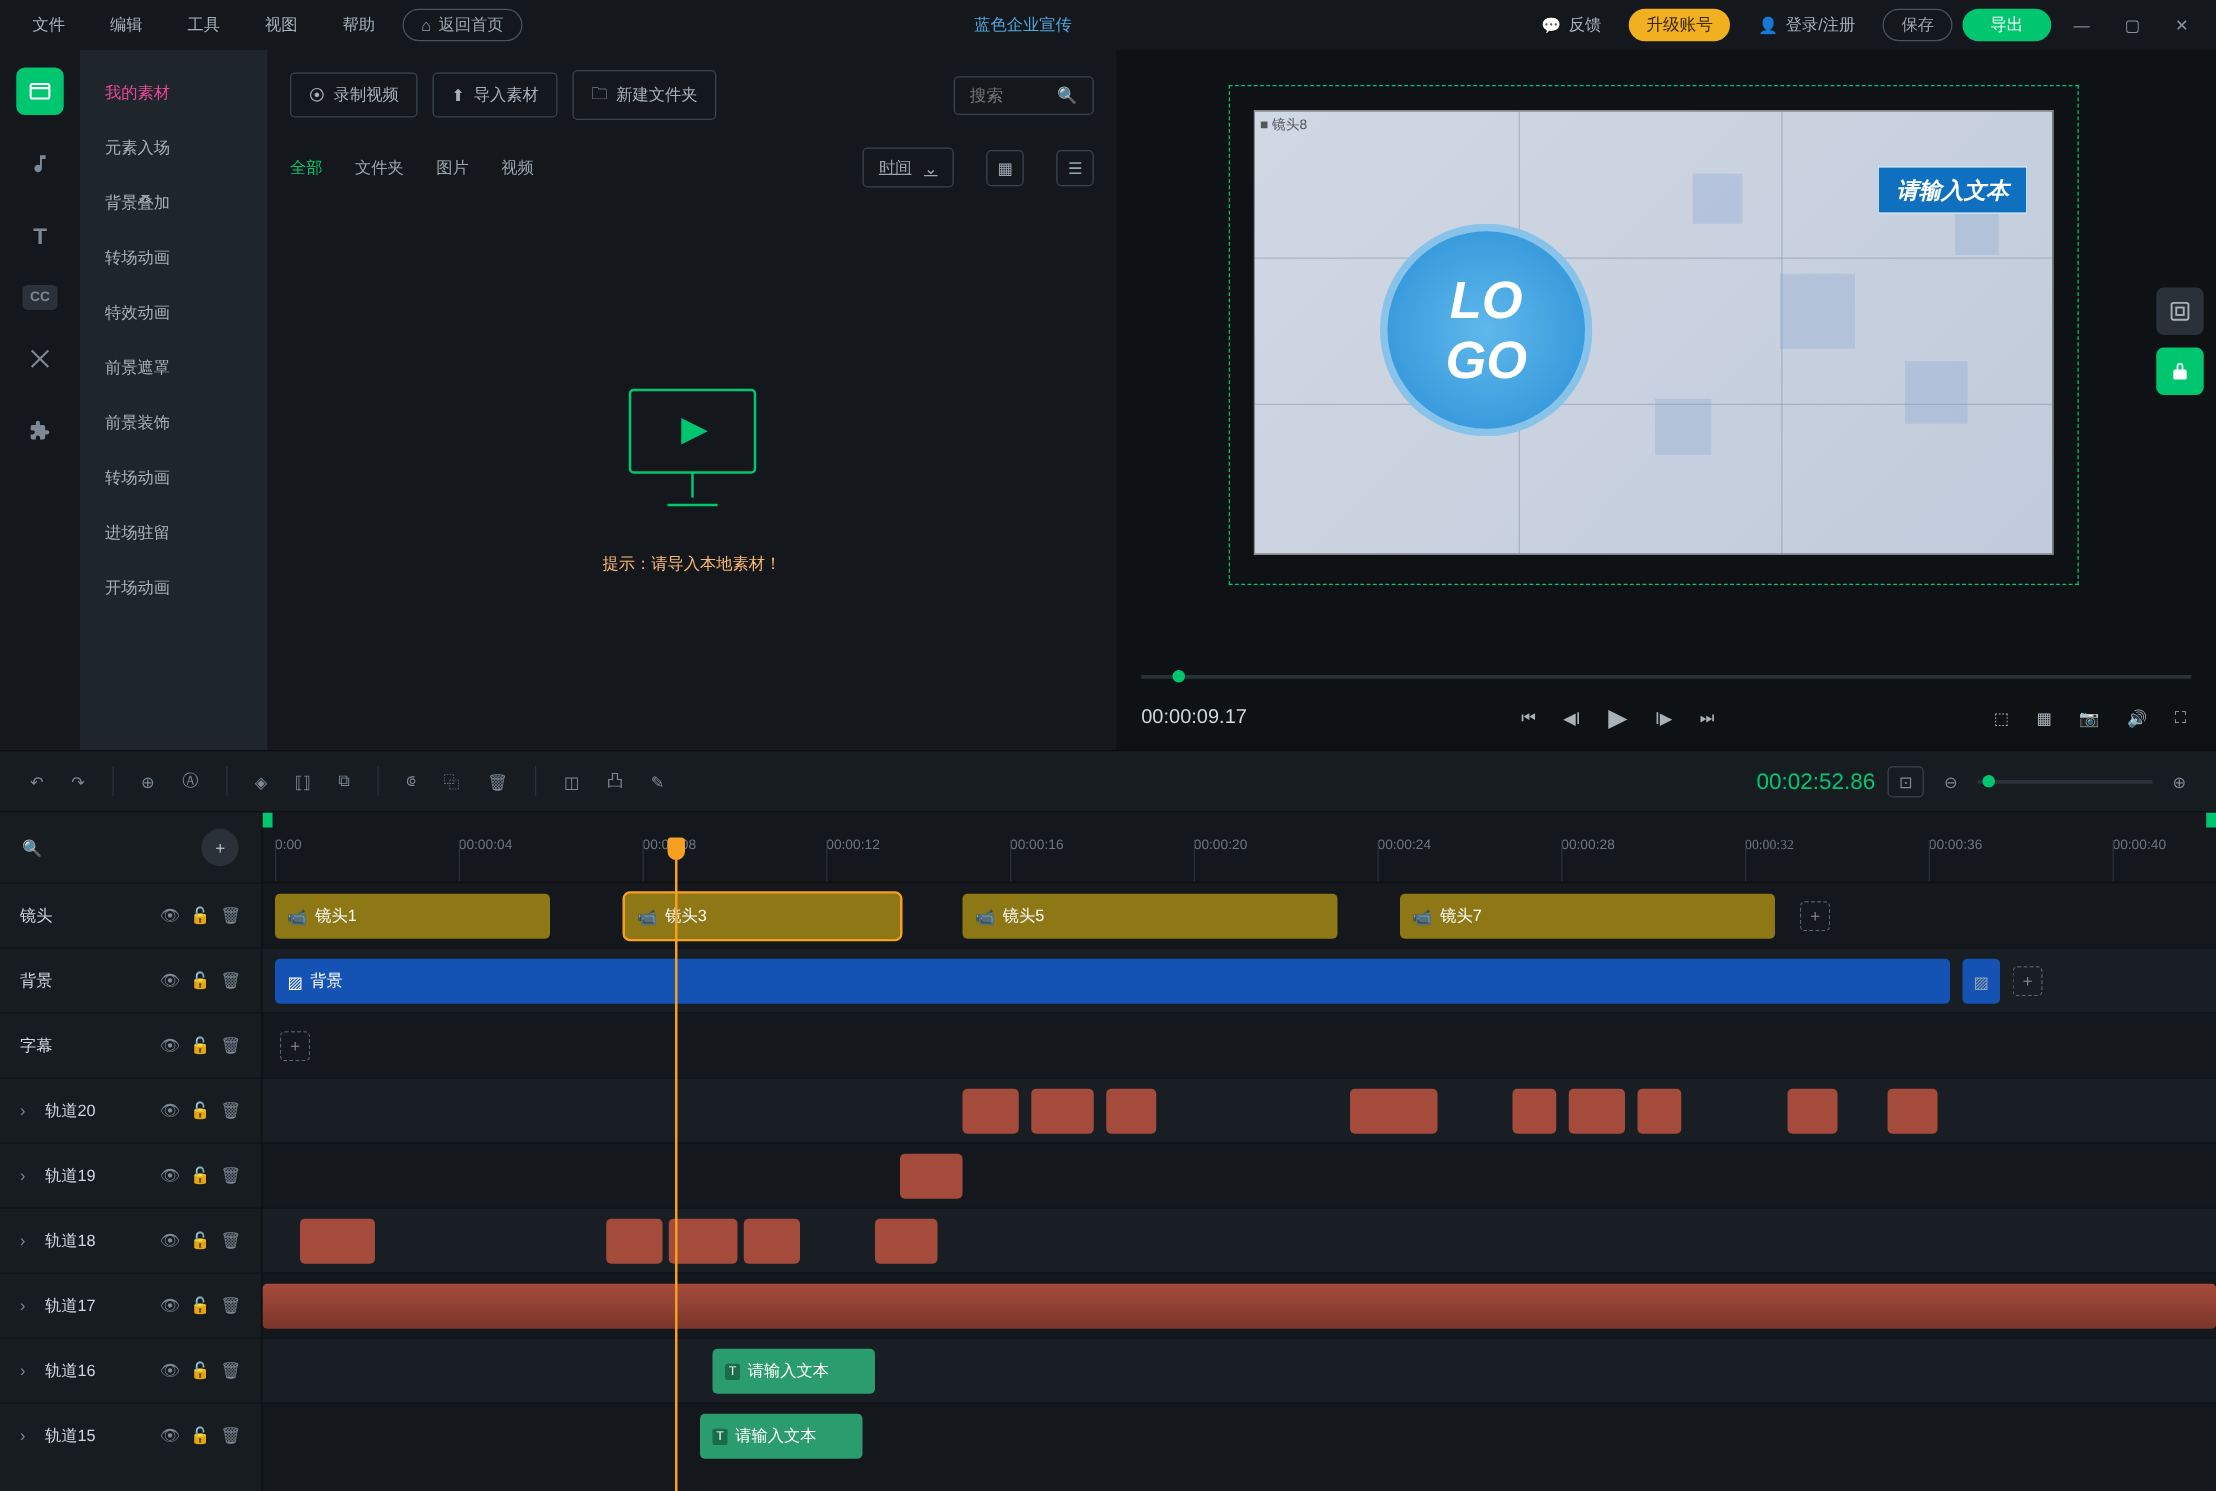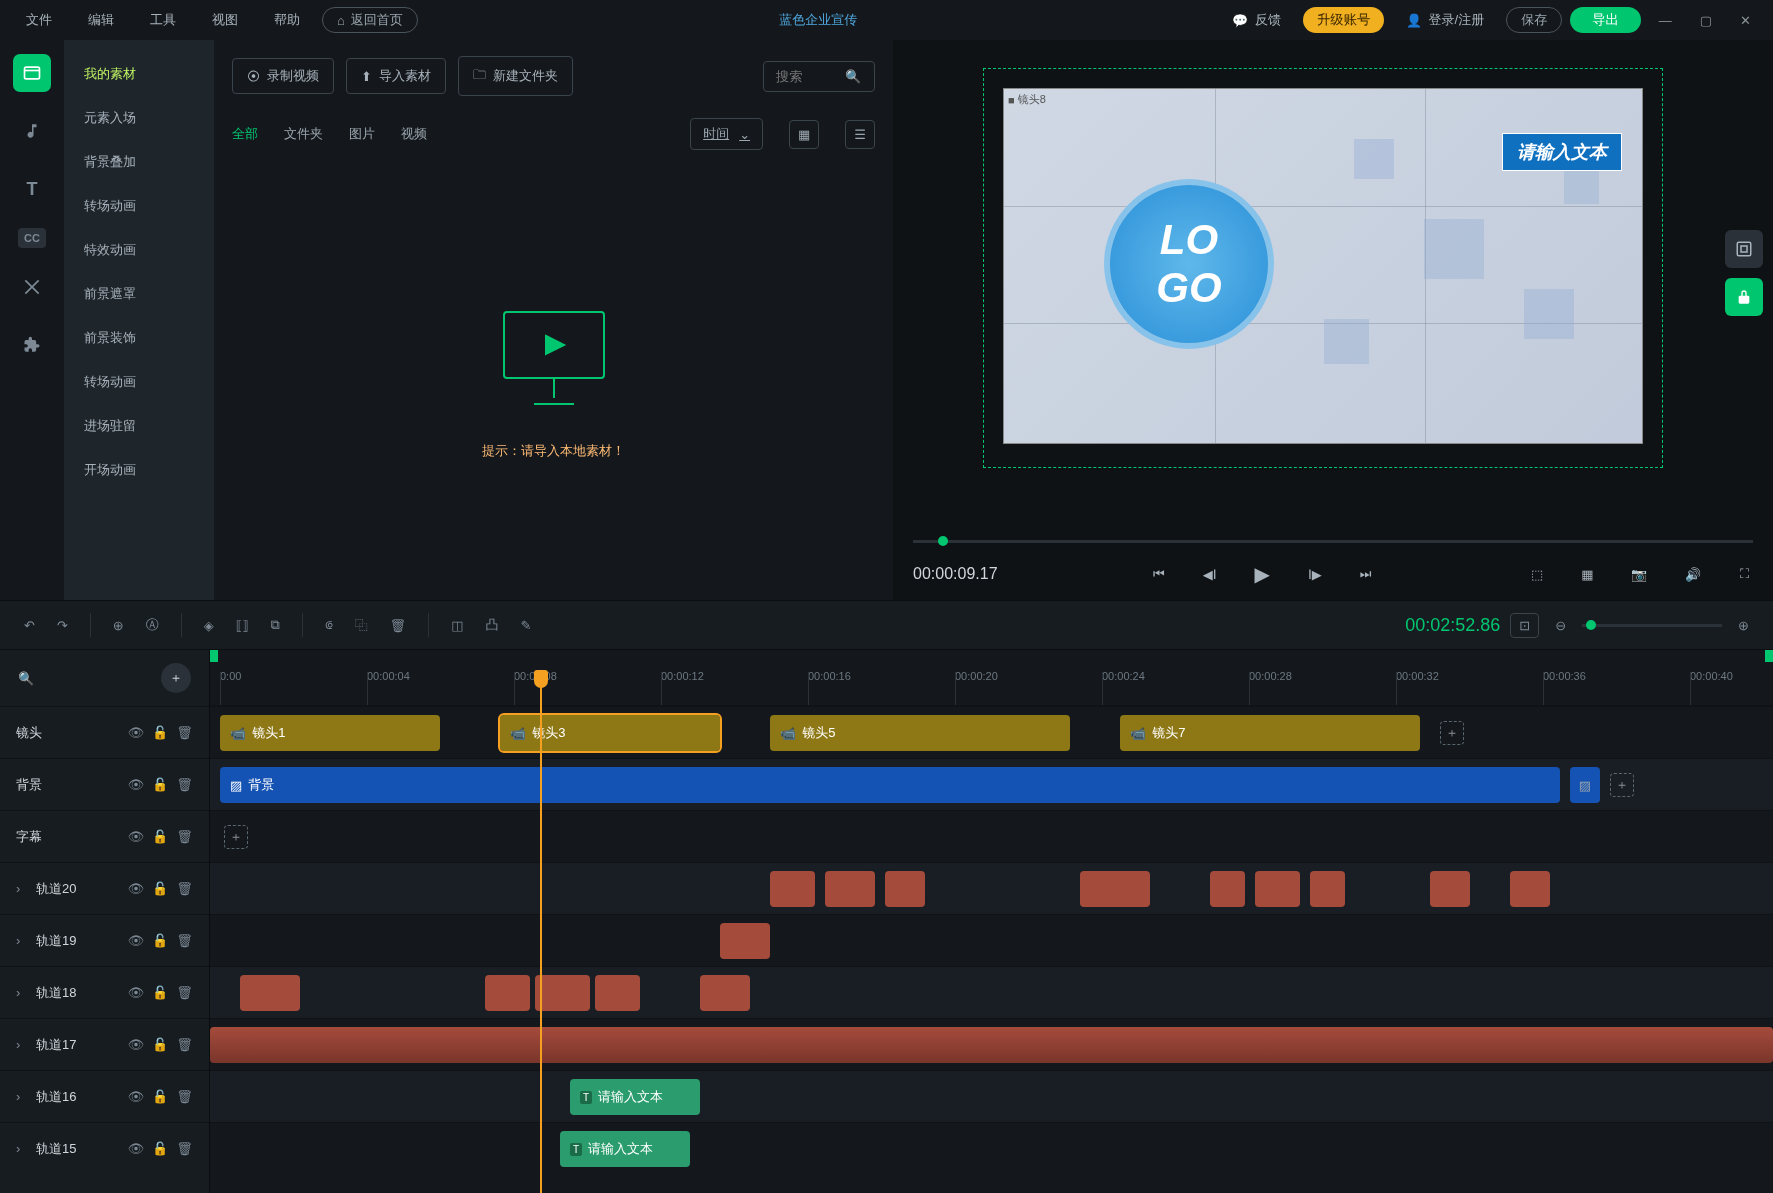--- a/index.html
+++ b/index.html
@@ -17,21 +17,21 @@
 .menubar .win-ctrl { padding: 4px 10px; color: #8a9299; }
 
 
 .upper { display: flex; height: 560px; }
 .left-rail { width: 64px; background: #14181c; display: flex; flex-direction: column; align-items: center; padding-top: 14px; gap: 20px; }
 .left-rail .rail-btn { width: 38px; height: 38px; border-radius: 7px; display: flex; align-items: center; justify-content: center; color: #7d8995; }
 .left-rail .rail-btn.active { background: #00c670; color: #fff; }
 
 .category-panel { width: 150px; background: #1e252b; padding-top: 12px; }
 .category-panel .cat-item { padding: 13px 20px; cursor: pointer; color: #a8b2bb; }
-.category-panel .cat-item.active { color: #bef264; }
+.category-panel .cat-item.active { color: #ec4899; }
 
 .media-panel { flex: 1; background: #14181c; display: flex; flex-direction: column; }
 .media-toolbar { display: flex; gap: 12px; padding: 16px 18px; align-items: center; }
 .media-toolbar .tbtn { border: 1px solid #3a444c; border-radius: 4px; padding: 8px 14px; display: flex; align-items: center; gap: 7px; color: #a8b2bb; }
 .media-toolbar .search-box { border: 1px solid #3a444c; border-radius: 4px; padding: 7px 12px; display: flex; align-items: center; gap: 10px; margin-left: auto; }
 .media-toolbar .search-box input { background: transparent; border: none; color: #a8b2bb; outline: none; width: 60px; }
 .media-filter { display: flex; gap: 26px; padding: 6px 18px 14px; align-items: center; }
 .media-filter .f-item { cursor: pointer; }
 .media-filter .f-item.active { color: #00c670; }
 .media-filter .sort-sel { margin-left: auto; border: 1px solid #3a444c; border-radius: 4px; padding: 6px 12px; display: flex; gap: 10px; align-items: center; text-decoration: underline; }
@@ -48,21 +48,21 @@
 .logo-circle { position: absolute; left: 100px; top: 90px; width: 170px; height: 170px; border-radius: 50%; background: radial-gradient(circle,#5fb8ea,#2a8fd8); display: flex; flex-direction: column; align-items: center; justify-content: center; color: #fff; font-size: 42px; font-weight: bold; font-style: italic; border: 6px solid rgba(255,255,255,0.4); }
 .text-box { position: absolute; right: 20px; top: 44px; background: #1070c0; color: #fff; padding: 6px 14px; font-weight: bold; font-style: italic; font-size: 18px; border: 1px solid #fff; }
 .sq { position: absolute; background: rgba(140,170,210,0.35); }
 .shot-lbl { position: absolute; left: 115px; top: 52px; font-size: 11px; color: #555; display: flex; align-items: center; gap: 3px; }
 .side-ctrl { position: absolute; right: 10px; top: 190px; display: flex; flex-direction: column; gap: 10px; }
 .side-ctrl .sbtn { width: 38px; height: 38px; background: #2a3138; border-radius: 6px; display: flex; align-items: center; justify-content: center; color: #a8b2bb; }
 .side-ctrl .sbtn.lock { background: #00c670; color: #fff; }
 .preview-slider { height: 14px; padding: 0 20px; display: flex; align-items: center; }
 .preview-slider .track { flex: 1; height: 3px; background: #2a3138; position: relative; }
 .preview-slider .thumb { position: absolute; left: 3%; width: 10px; height: 10px; background: #00c670; border-radius: 50%; top: -4px; }
-.preview-controls { height: 52px; display: flex; align-items: center; padding: 0 20px; gap: 30px; text-align: right; }
+.preview-controls { height: 52px; display: flex; align-items: center; padding: 0 20px; gap: 14px; text-align: right; }
 .preview-controls .tc { color: #d0d6db; font-size: 16px; }
 .preview-controls .pspacer { flex: 1; }
 .preview-controls .pc-btn { color: #a8b2bb; cursor: pointer; padding: 4px; }
 
 
 .actionbar { height: 50px; background: #171c20; display: flex; align-items: center; padding: 0 18px; gap: 10px; border-top: 1px solid #0b0e10; border-bottom: 1px solid #0b0e10; }
 .actionbar .sep { width: 1px; height: 24px; background: #2a3138; margin: 0 6px; }
 .actionbar .ab-btn { color: #7d8995; padding: 6px; cursor: pointer; }
 .actionbar .tc2 { color: #00c670; font-size: 18px; margin-left: auto; }
 .actionbar .zoom-slider { width: 140px; height: 3px; background: #2a3138; position: relative; }
@@ -382,21 +382,21 @@
           <div class="tick" style="left: 451px;">00:00:12</div>
           <div class="line" style="left: 451px;"></div>
           <div class="tick" style="left: 598px;">00:00:16</div>
           <div class="line" style="left: 598px;"></div>
           <div class="tick" style="left: 745px;">00:00:20</div>
           <div class="line" style="left: 745px;"></div>
           <div class="tick" style="left: 892px;">00:00:24</div>
           <div class="line" style="left: 892px;"></div>
           <div class="tick" style="left: 1039px;">00:00:28</div>
           <div class="line" style="left: 1039px;"></div>
-          <div class="tick" style="left: 1186px;">00:00:32</div>
+          <div class="tick" style="left: 1186px; font-family: Liberation Serif, serif;">00:00:32</div>
           <div class="line" style="left: 1186px;"></div>
           <div class="tick" style="left: 1333px;">00:00:36</div>
           <div class="line" style="left: 1333px;"></div>
           <div class="tick" style="left: 1480px;">00:00:40</div>
           <div class="line" style="left: 1480px;"></div>
         </div>
       <div class="playhead" style="left:330px">
           <div class="knob"></div>
         </div>
 

